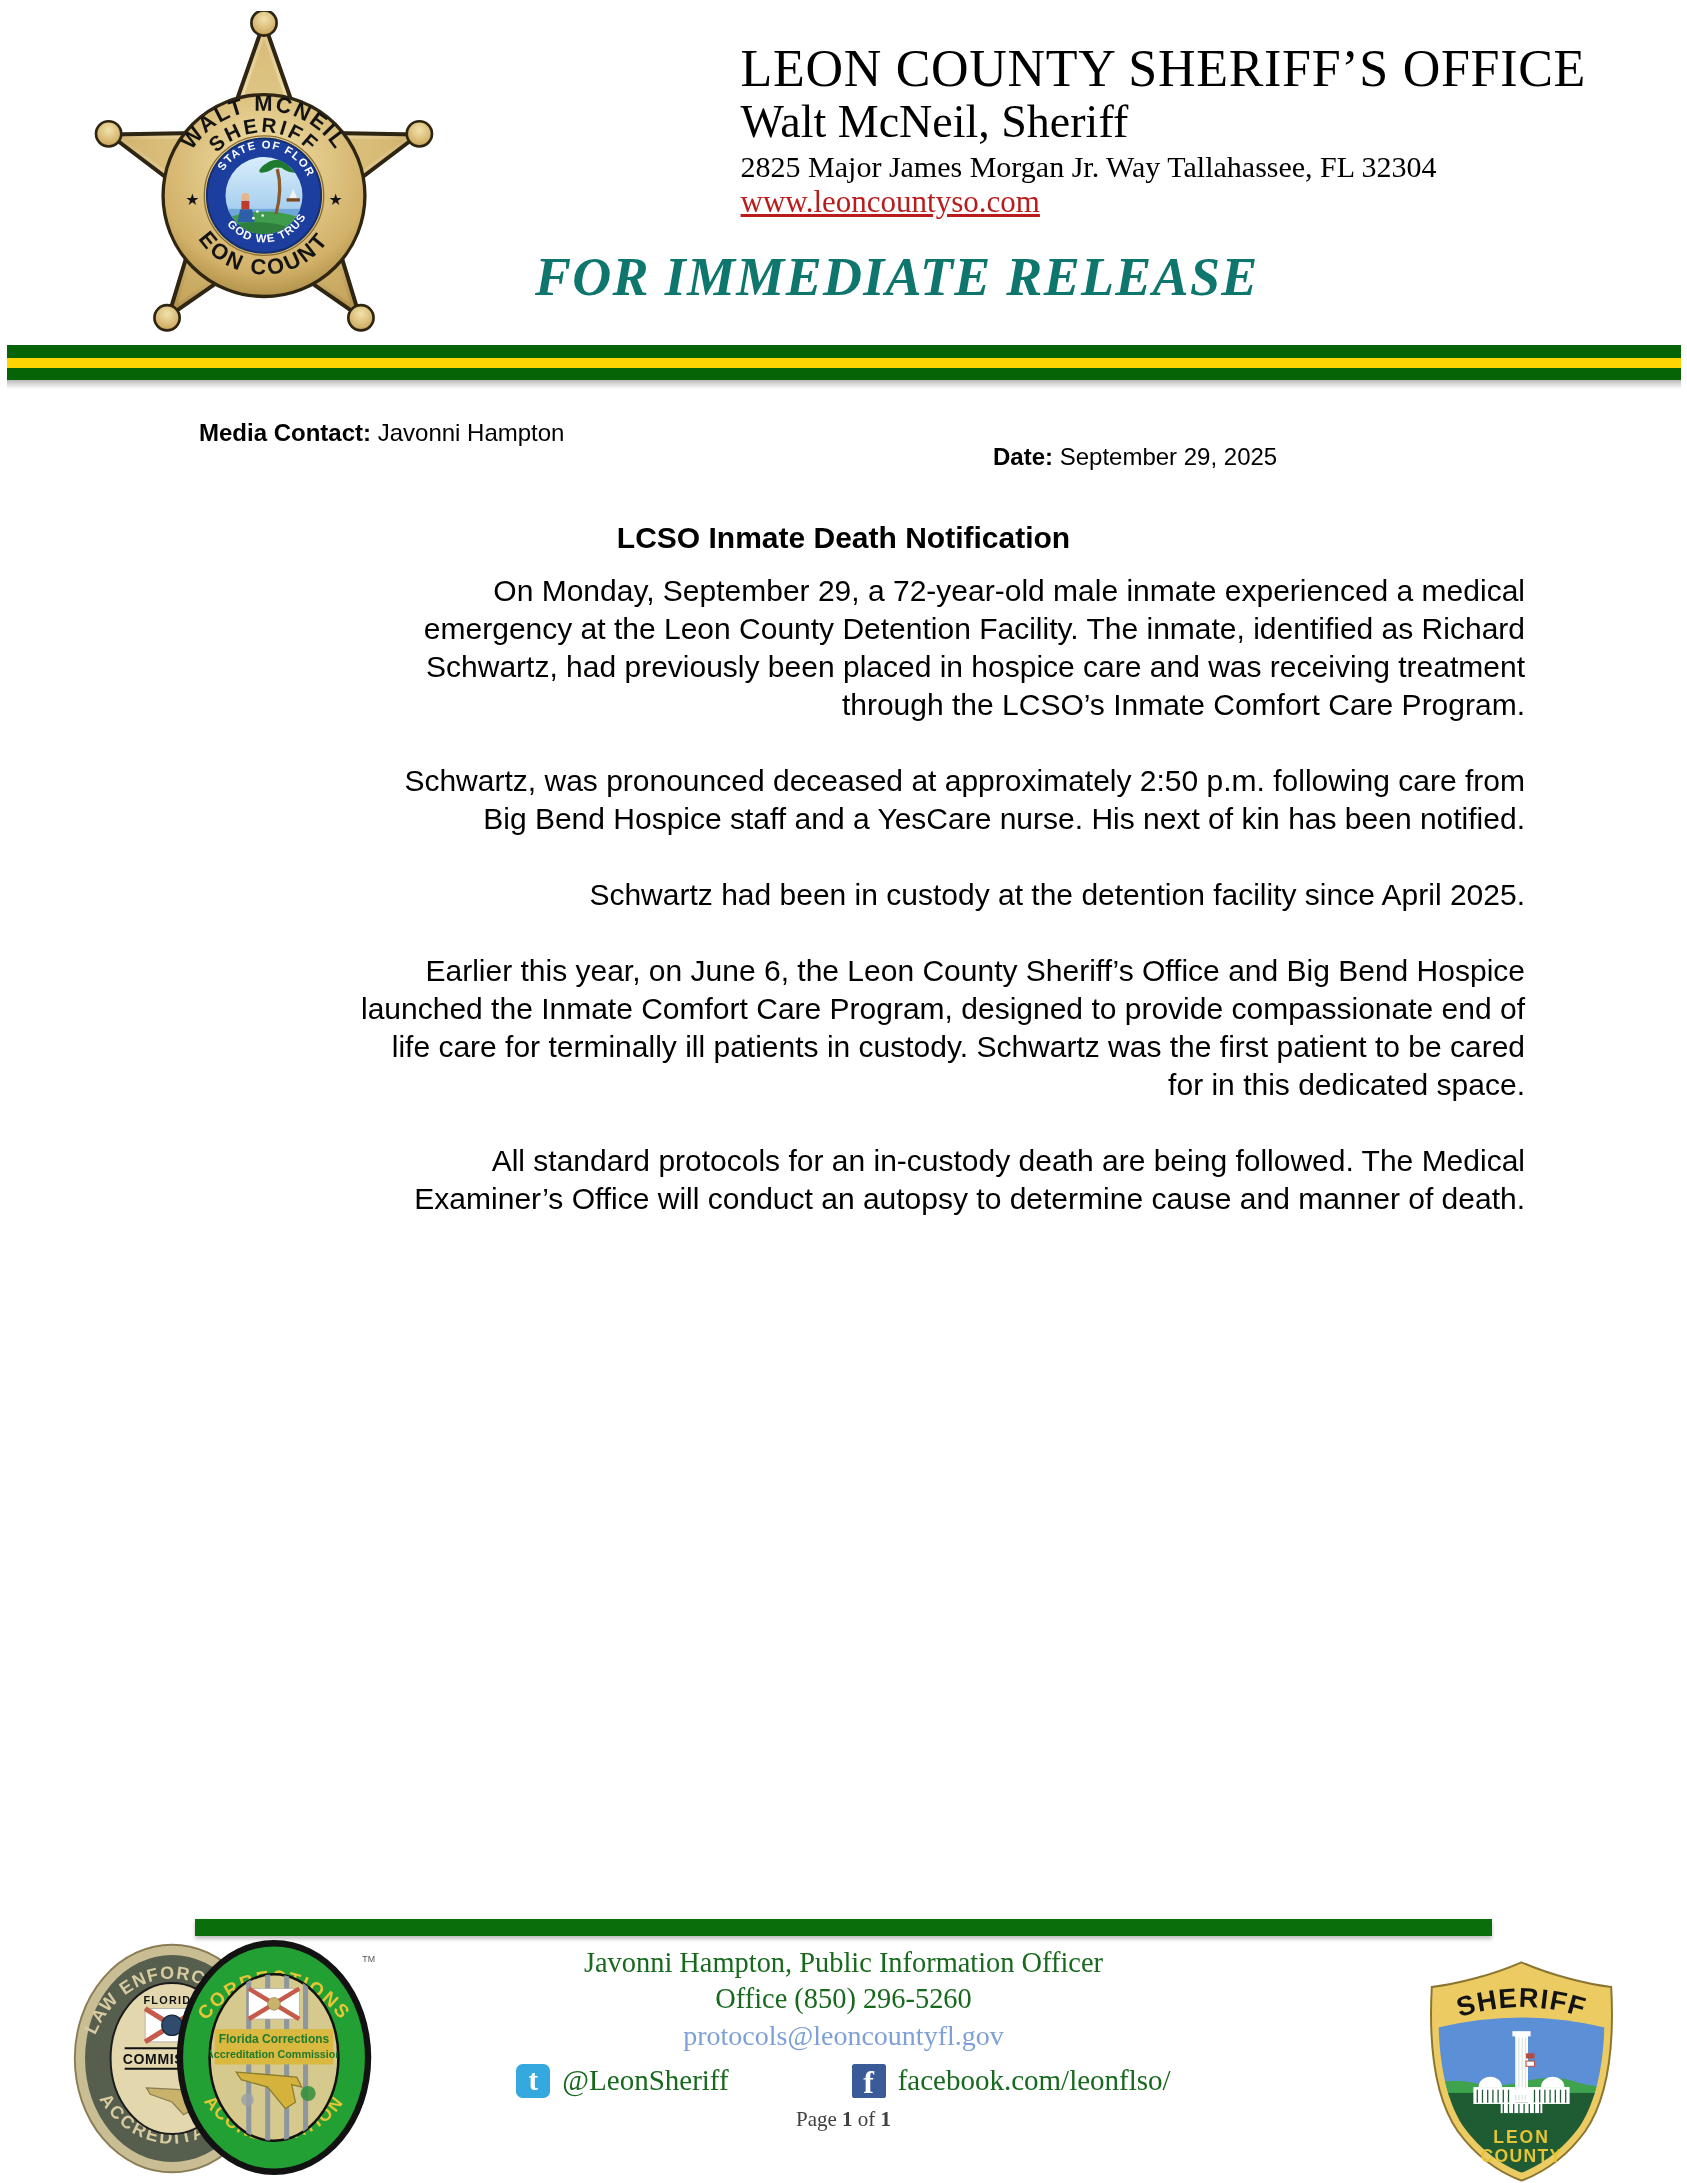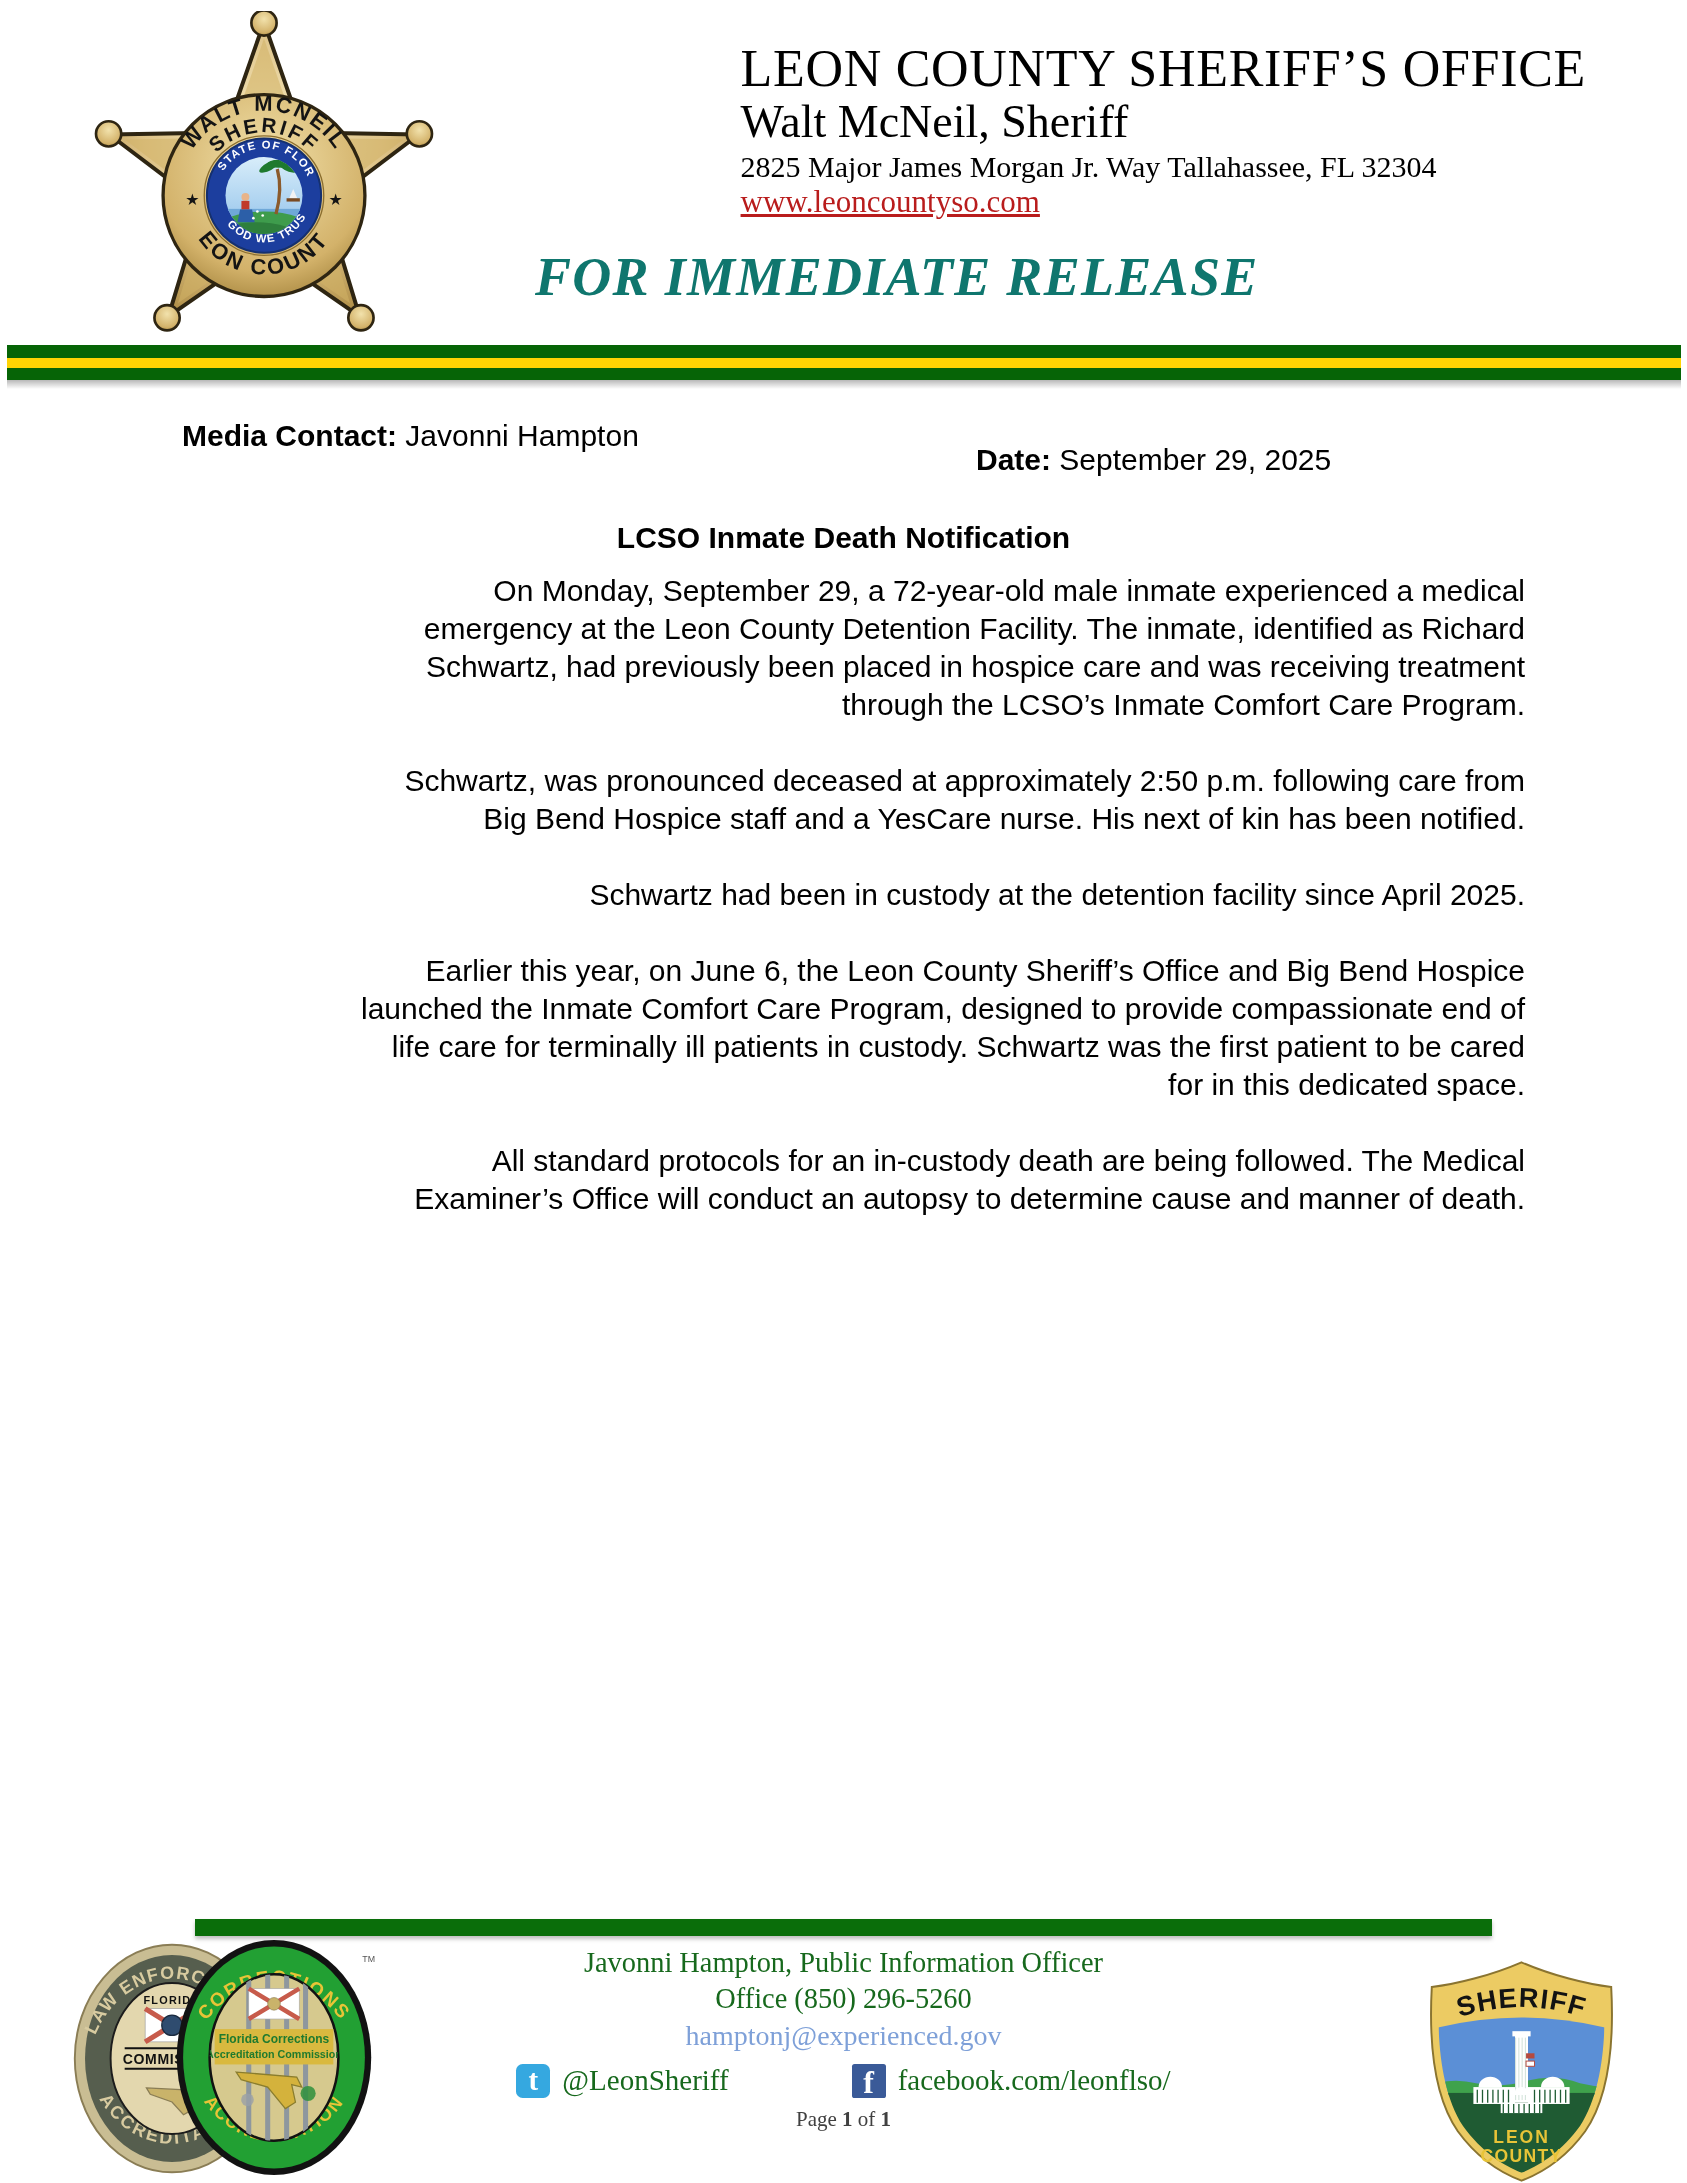--- a/index.html
+++ b/index.html
@@ -18,21 +18,21 @@
   .badge{position:absolute;left:78px;top:10.6px;width:372px;height:332px;}
 
   
   .rule{position:absolute;left:6.6px;top:345px;width:1674px;}
   .rule .g1{height:12.6px;background:#066406;}
   .rule .y {height:10px;background:#FFD403;}
   .rule .g2{height:12.6px;background:#066406;}
   .rule .shadow{height:8.6px;background:linear-gradient(to bottom,rgba(0,0,0,.28),rgba(0,0,0,0));}
 
   
-  .meta{position:absolute;left:182px;top:419px;width:1297px;font-size:30px;}
+  .meta{position:absolute;left:199px;top:419px;width:1297px;font-size:24px;}
   .meta b{font-weight:bold;}
   .meta .date{position:absolute;left:794px;top:0;margin-top:24px;}
 
   
   .title{position:absolute;left:195px;top:521px;width:1297px;text-align:center;
          font-size:30px;font-weight:bold;}
   .bodytext{position:absolute;left:195px;top:572px;width:1330px;font-size:30px;line-height:38px;text-align:right;}
   .bodytext p{margin:0 0 38px 0;white-space:pre-line;}
 
   
@@ -180,21 +180,21 @@
 for in this dedicated space.</p>
     <p>All standard protocols for an in-custody death are being followed. The Medical
 Examiner’s Office will conduct an autopsy to determine cause and manner of death.</p>
   </div>
 
   <div class="f-rule"></div>
 
   <div class="f-center">
     <div class="f-line1">Javonni Hampton, Public Information Officer</div>
     <div class="f-line2">Office (850) 296-5260</div>
-    <div class="f-email">hamptonj@experienced.gov</div>
+    <div class="f-email">protocols@leoncountyfl.gov</div>
     <div class="f-social">
       <span class="icon-tw">t</span>
       <span class="f-soc-txt">@LeonSheriff</span>
       <span class="gap"></span>
       <span class="icon-fb">f</span>
       <span class="f-soc-txt">facebook.com/leonflso/</span>
     </div>
     <div class="f-page"><span>Page </span><b>1</b><span> of </span><b>1</b></div>
   </div>
 

